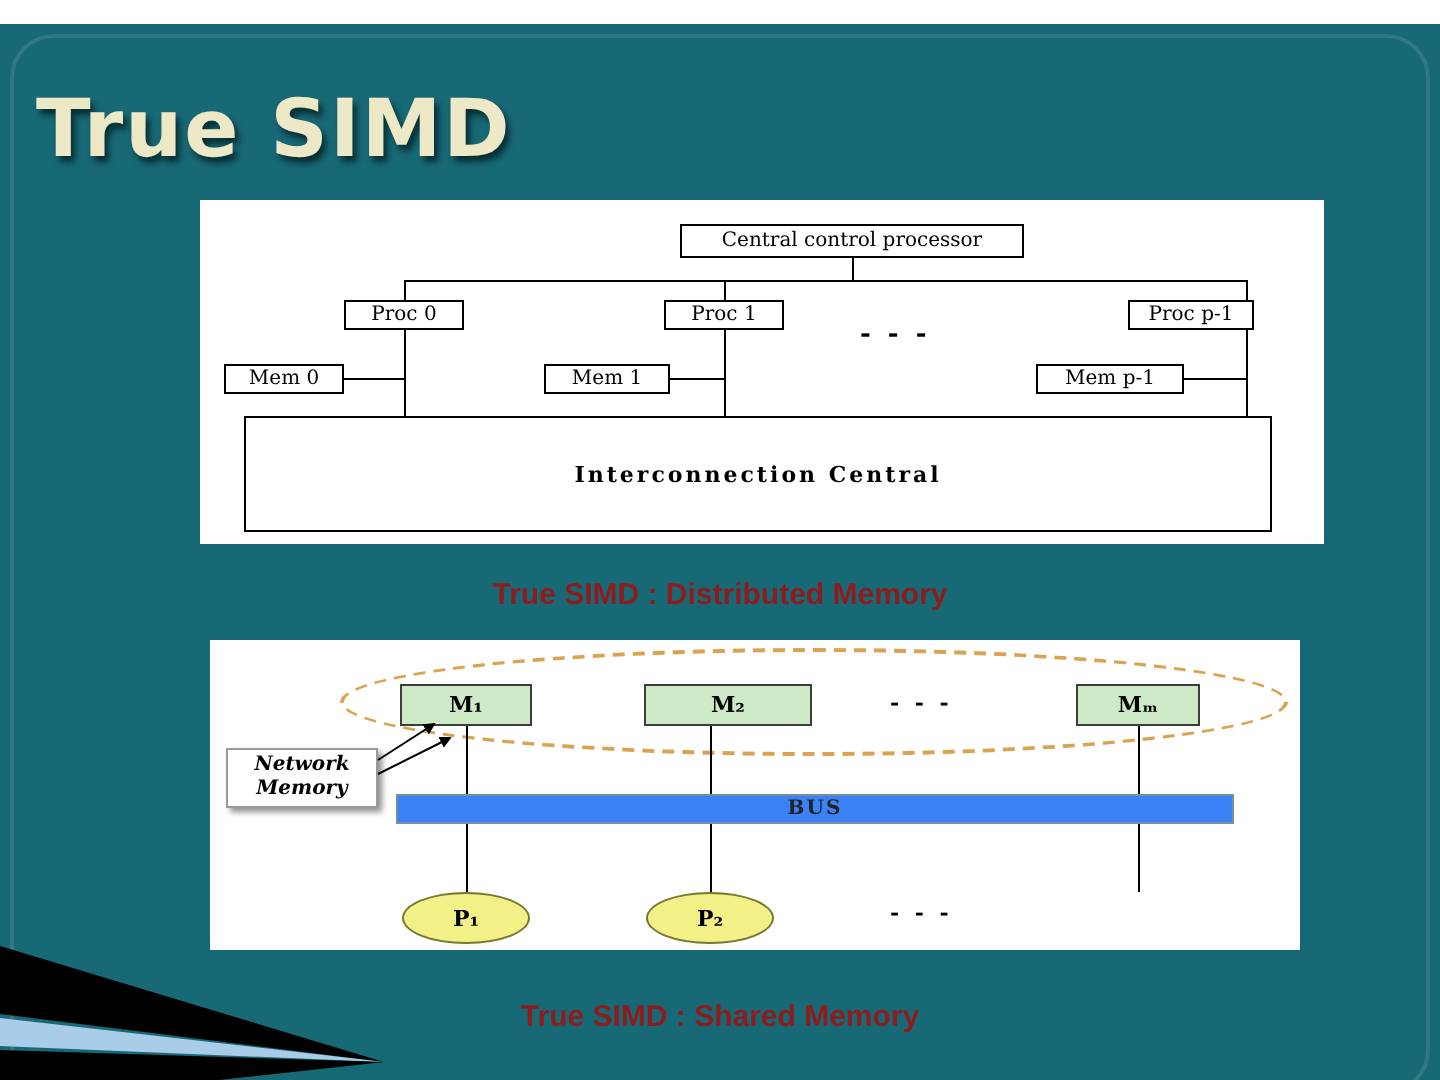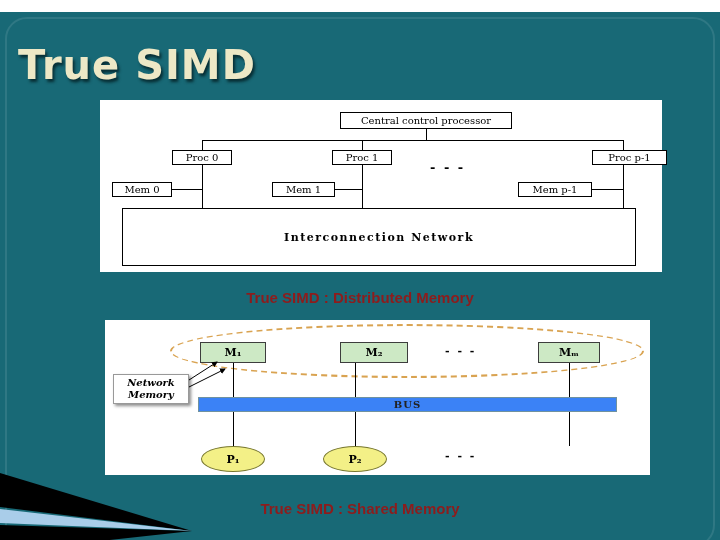--- a/index.html
+++ b/index.html
@@ -69,45 +69,45 @@
     <div class="line v" style="left:102px;top:65px;height:43px"></div>
     <div class="line v" style="left:262px;top:65px;height:43px"></div>
     <div class="line v" style="left:523px;top:65px;height:43px"></div>
 
     <div class="line h" style="left:72px;top:89px;width:30px"></div>
     <div class="line h" style="left:235px;top:89px;width:27px"></div>
     <div class="line h" style="left:492px;top:89px;width:31px"></div>
 
     <div class="d1-box" style="left:72px;top:50px;width:60px;height:15px">Proc 0</div>
     <div class="d1-box" style="left:232px;top:50px;width:60px;height:15px">Proc 1</div>
-    <div class="d1-box" style="left:492px;top:50px;width:75px;height:15px">Proc p-1</div>
+    <div class="d1-box" style="left:464px;top:50px;width:63px;height:15px">Proc p-1</div>
 
     <div class="d1-box" style="left:12px;top:82px;width:60px;height:15px">Mem 0</div>
     <div class="d1-box" style="left:172px;top:82px;width:63px;height:15px">Mem 1</div>
     <div class="d1-box" style="left:418px;top:82px;width:74px;height:15px">Mem p-1</div>
 
     <div class="dots" style="left:330px;top:60px">- - -</div>
 
-    <div class="d1-box network-box" style="left:22px;top:108px;width:514px;height:58px">Interconnection Network</div>
+    <div class="d1-box network-box" style="left:22px;top:108px;width:514px;height:58px">Interconnection Central</div>
   </div>
 
   <div class="caption caption1">True SIMD : Distributed Memory</div>
 
   <div class="panel panel2">
     <div class="cloud"></div>
 
     <div class="line v" style="left:128px;top:43px;height:34px"></div>
     <div class="line v" style="left:250px;top:43px;height:34px"></div>
     <div class="line v" style="left:464px;top:43px;height:34px"></div>
     <div class="line v" style="left:128px;top:92px;height:34px"></div>
     <div class="line v" style="left:250px;top:92px;height:34px"></div>
     <div class="line v" style="left:464px;top:92px;height:34px"></div>
 
     <div class="mem-box" style="left:95px;top:22px;width:66px;height:21px">M₁</div>
-    <div class="mem-box" style="left:235px;top:22px;width:68px;height:21px">M₂</div>
+    <div class="mem-box" style="left:217px;top:22px;width:84px;height:21px">M₂</div>
     <div class="mem-box" style="left:433px;top:22px;width:62px;height:21px">Mₘ</div>
     <div class="dots" style="left:340px;top:25px;font-size:11px">- - -</div>
 
     <div class="shared-label">Network Memory</div>
 
     <svg class="arrow-layer" viewBox="0 0 545 155">
       <defs>
         <marker id="ah" markerWidth="7" markerHeight="7" refX="5" refY="3" orient="auto">
           <path d="M0,0 L6,3 L0,6 z" fill="#000"></path>
         </marker>

